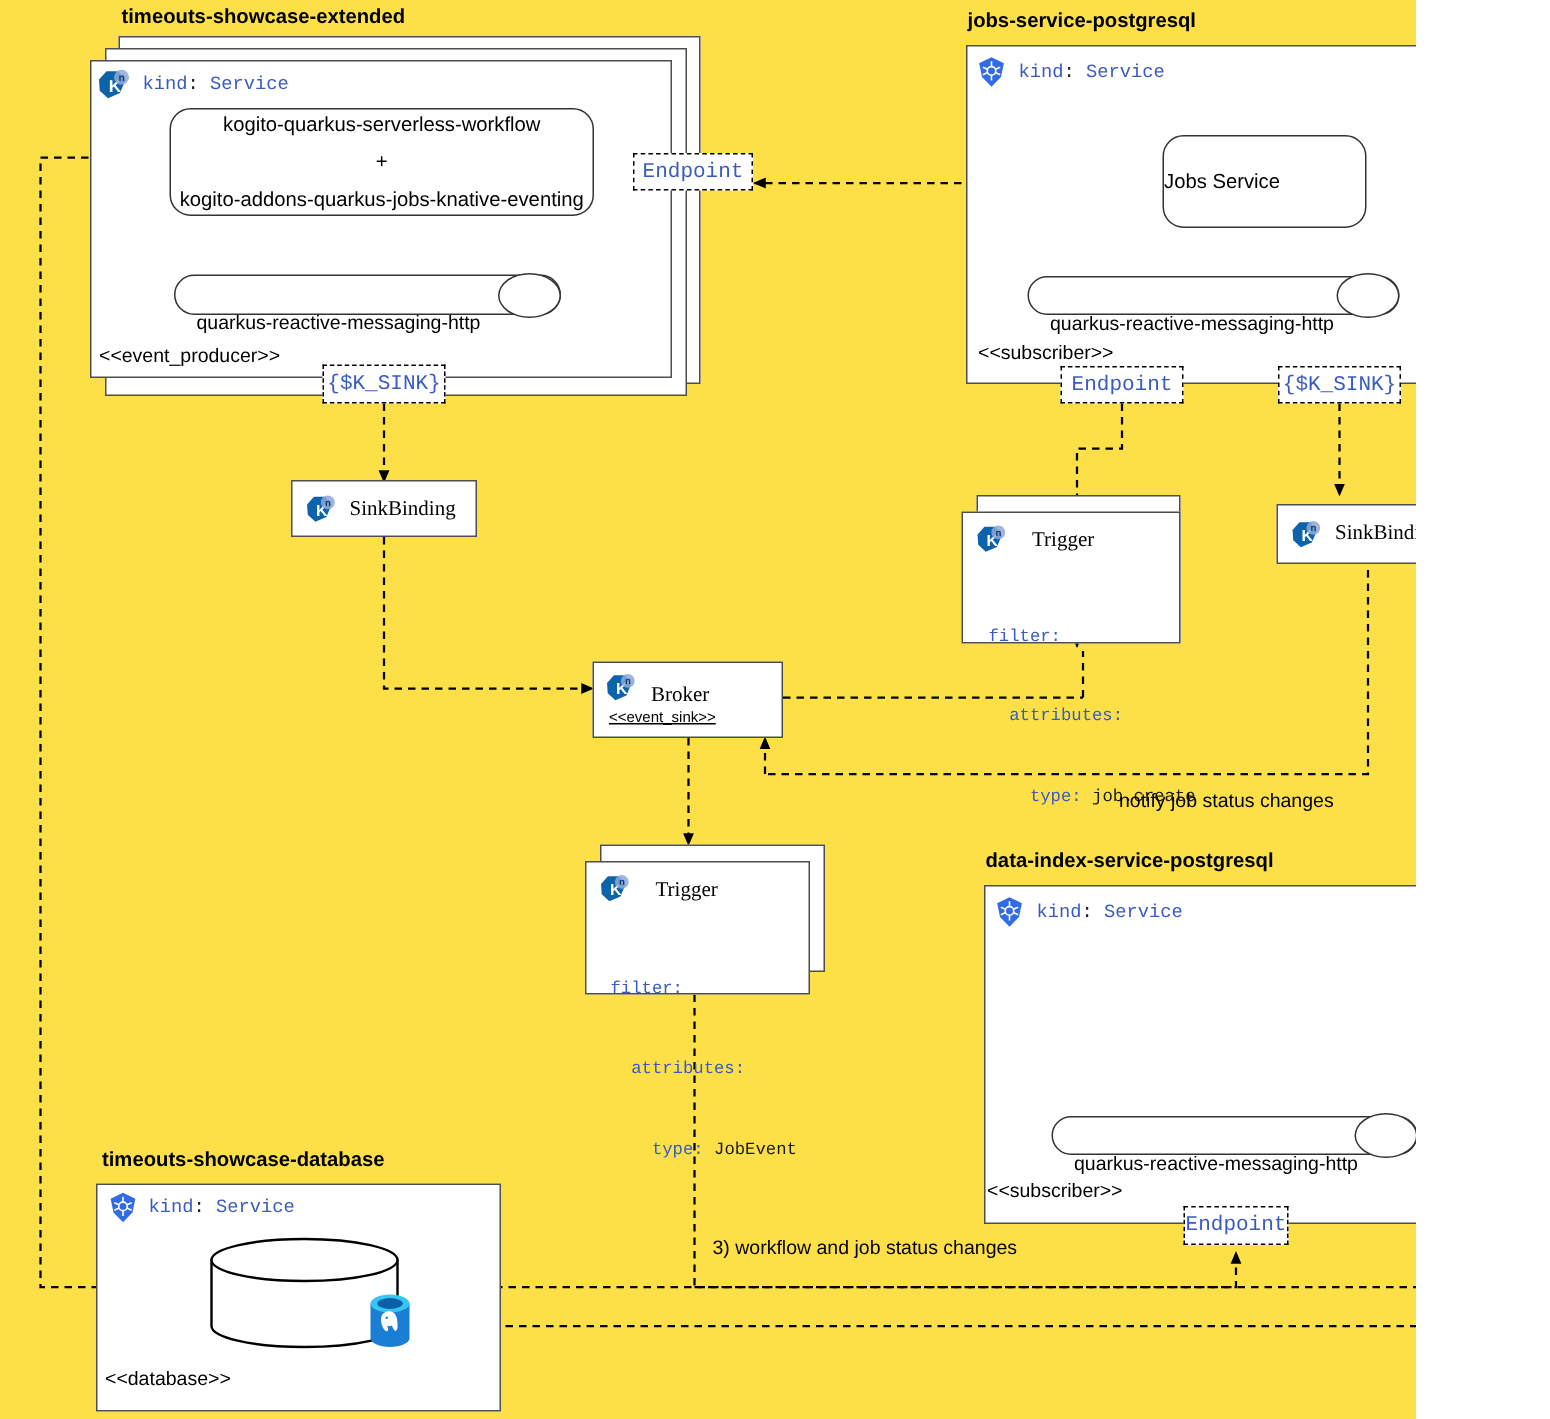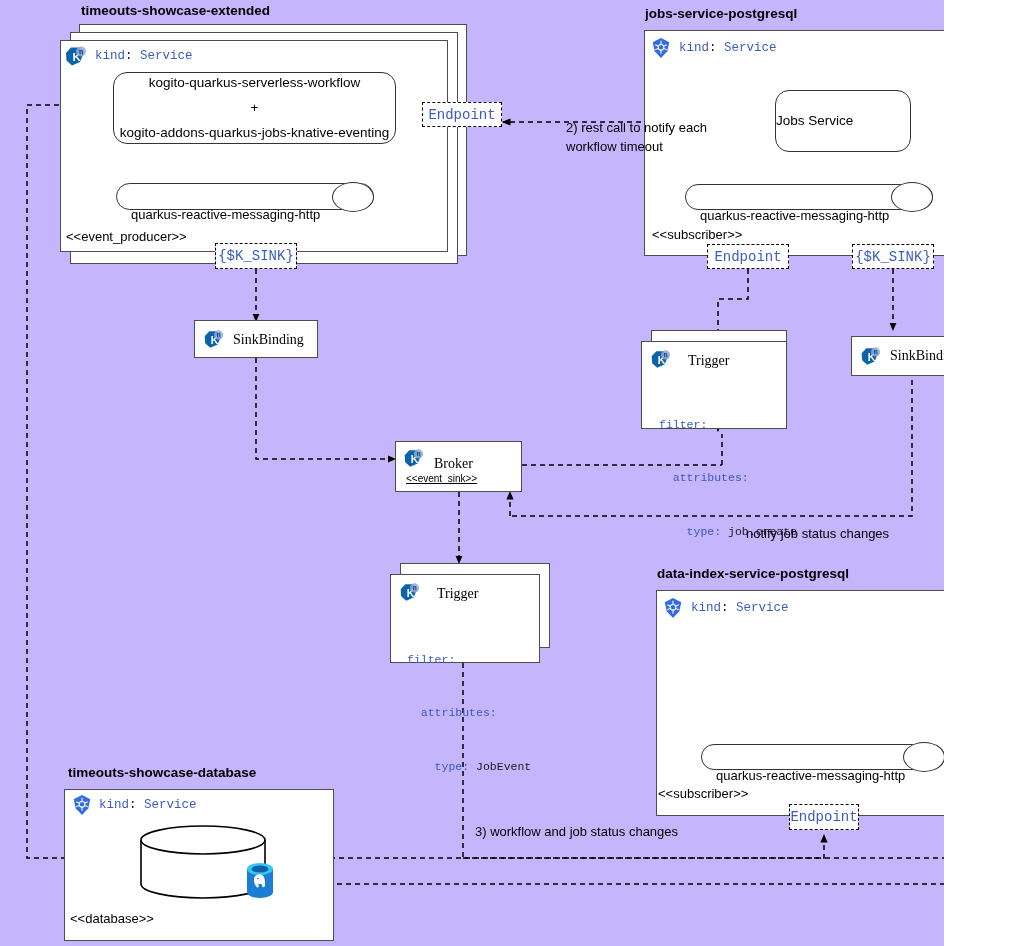--- a/index.html
+++ b/index.html
@@ -1,17 +1,17 @@
 <!DOCTYPE html>
 <html><head>
 <meta charset="utf-8">
 <style>
   html,body{margin:0;padding:0;background:#ffffff;}
   body{font-family:"Liberation Sans",sans-serif;}
-  #canvas{position:relative;width:944px;height:946px;background:#c4b5fd;overflow:hidden;}
+  #canvas{position:relative;width:944px;height:946px;background:#fde047;overflow:hidden;}
 
   .abs{position:absolute;box-sizing:border-box;}
 
   
   .ns-title{font-weight:bold;font-size:13.5px;color:#000;white-space:nowrap;}
   .svc-box{border:1.6px solid #4d4d4d;background:#fff;}
   .kind-label{font-family:"Liberation Mono",monospace;font-size:12.5px;color:#3a5bbf;white-space:nowrap;}
   .stereotype{font-size:13px;color:#000;white-space:nowrap;}
 
   
@@ -298,20 +298,18 @@
       <g transform="translate(7,11) scale(0.58)">
         <path d="M13.5 2 C8 2 4 5 3.5 10 C3 15 5 21 8 24 C9.5 25.5 11 25 11.5 23.5 C12 22 11 20 10.5 18.5 C12 19.5 14.5 19.5 16 18.5 C17 21 18 24 19.5 24.5 C21 25 22.5 23 22.5 20 C22.5 14 22 9 20 6 C18.5 3.5 16 2 13.5 2 Z" fill="#ffffff"></path>
         <circle cx="10" cy="9.5" r="1.4" fill="#1a7fd4"></circle>
       </g>
     </svg>
   </div>
 
   <div class="abs stereotype" style="left:70px;top:911px;">&lt;&lt;database&gt;&gt;</div>
 
 
-  <div class="abs edge-label" style="left:566px;top:119px;width:190px;">2) rest call to notify each
-workflow timeout</div>
 
   <div class="abs edge-label" style="left:475px;top:823px;width:320px;">3) workflow and job status changes</div>
 
   <div class="abs edge-label" style="left:746px;top:525px;width:220px;">notify job status changes</div>
 
 </div>
 
 </body></html>

